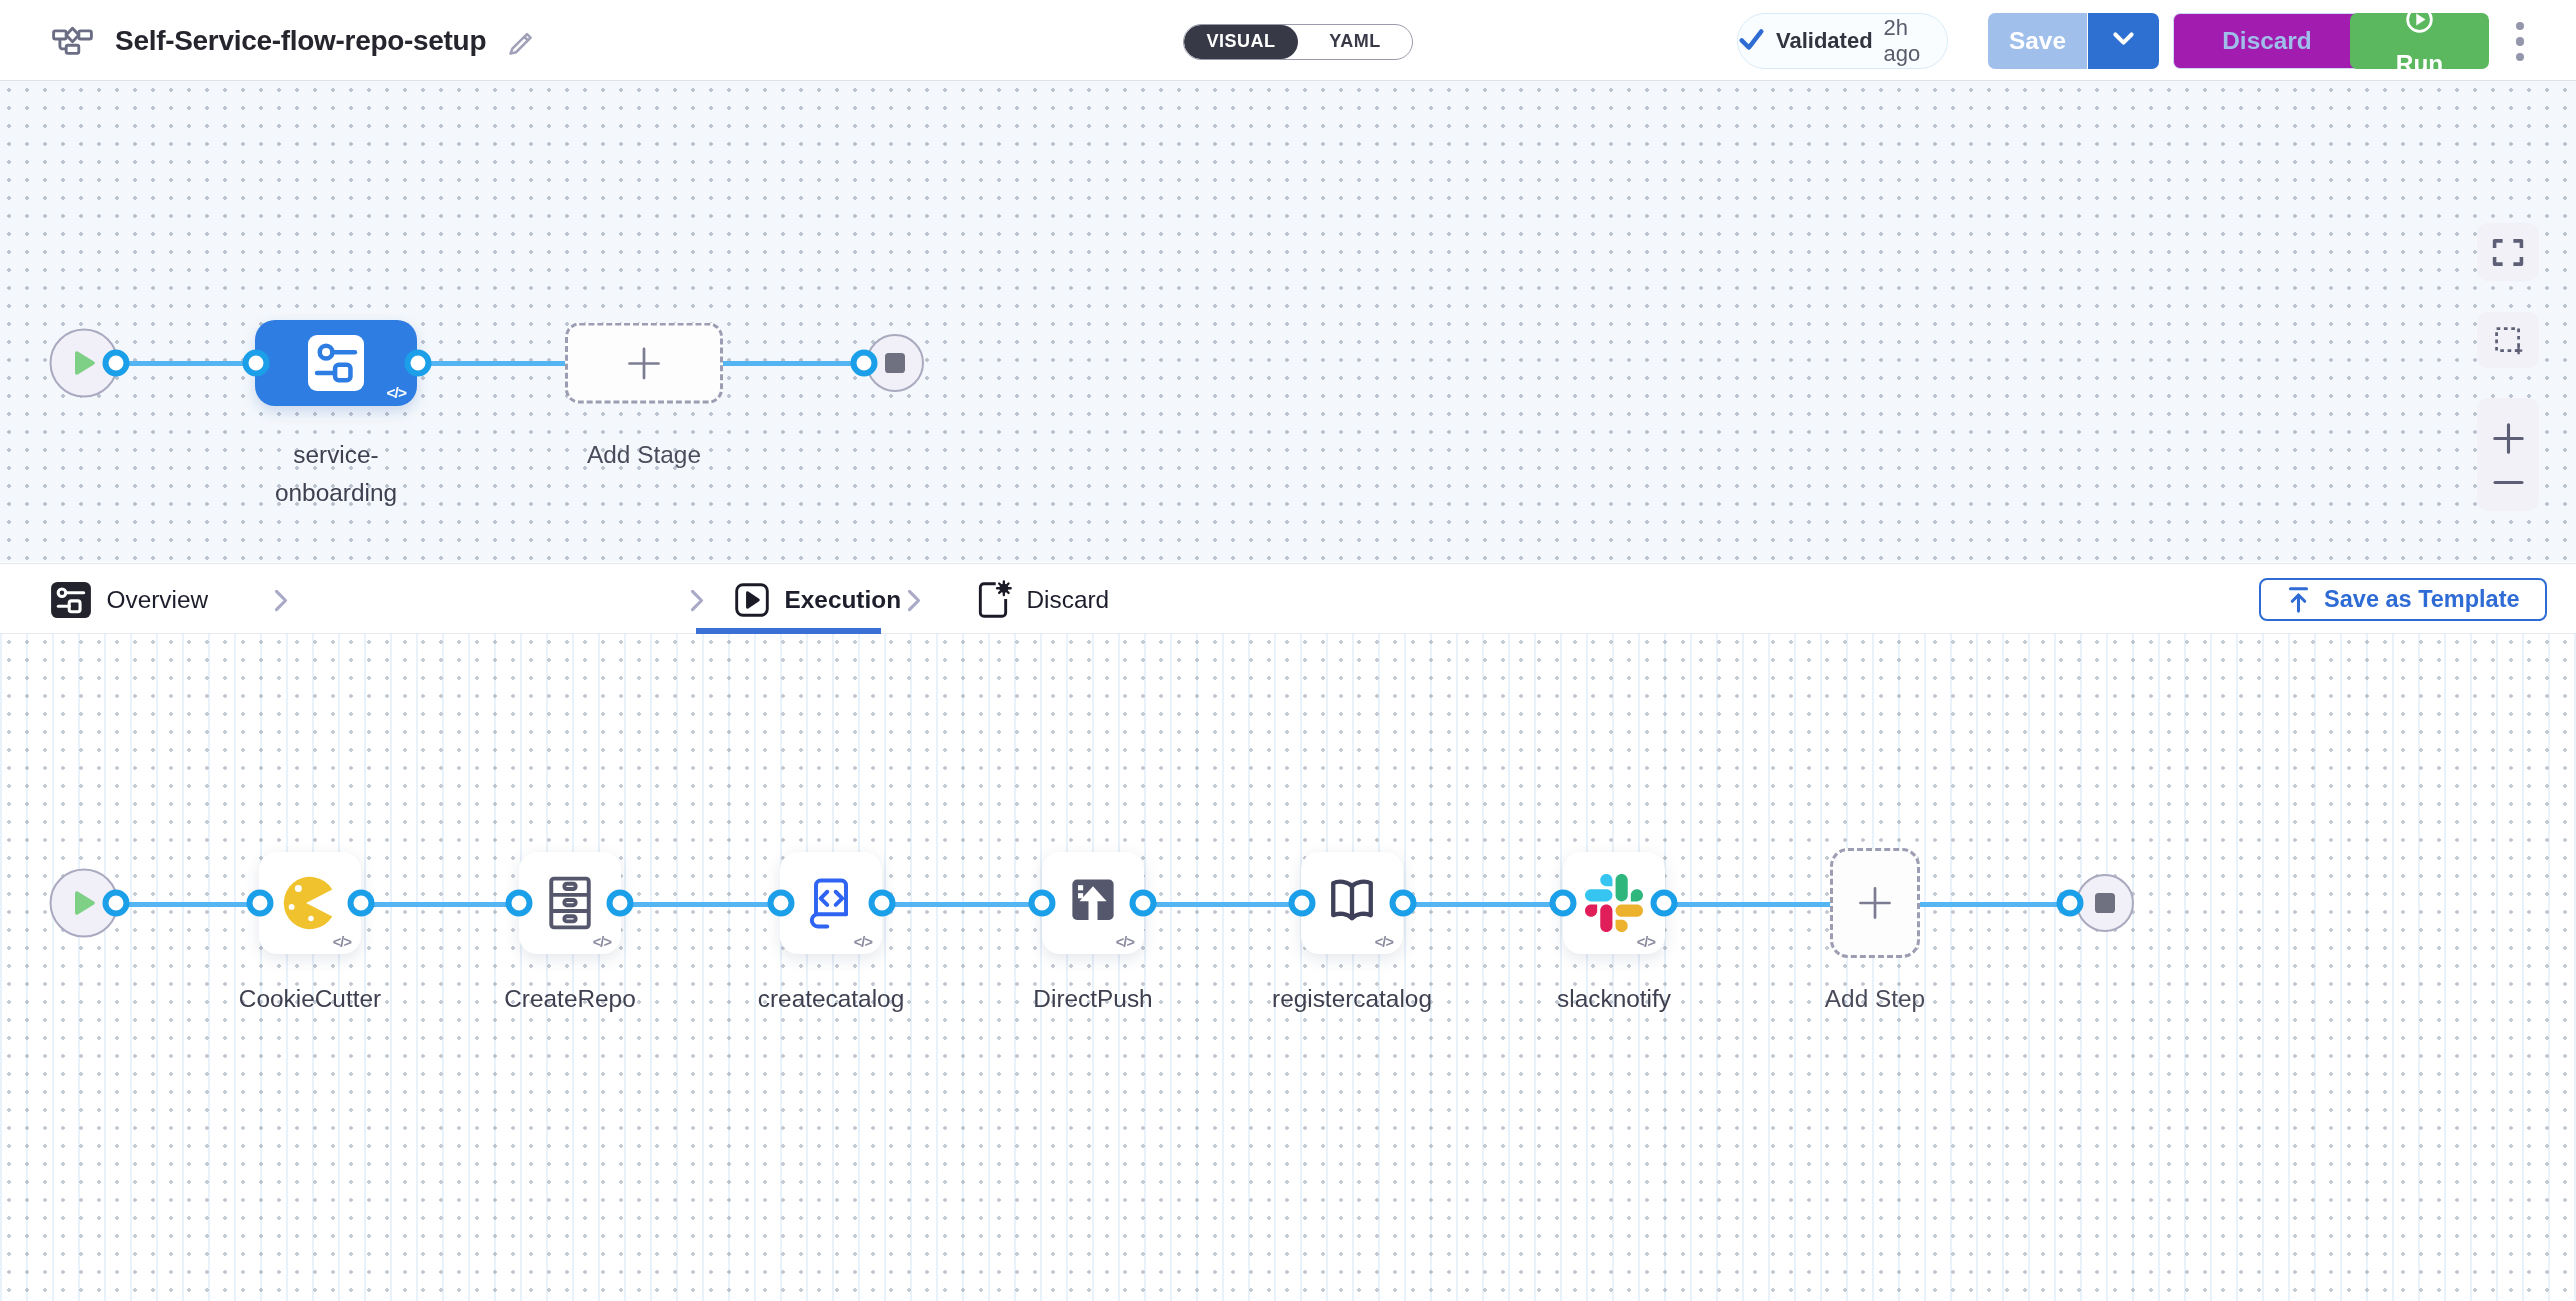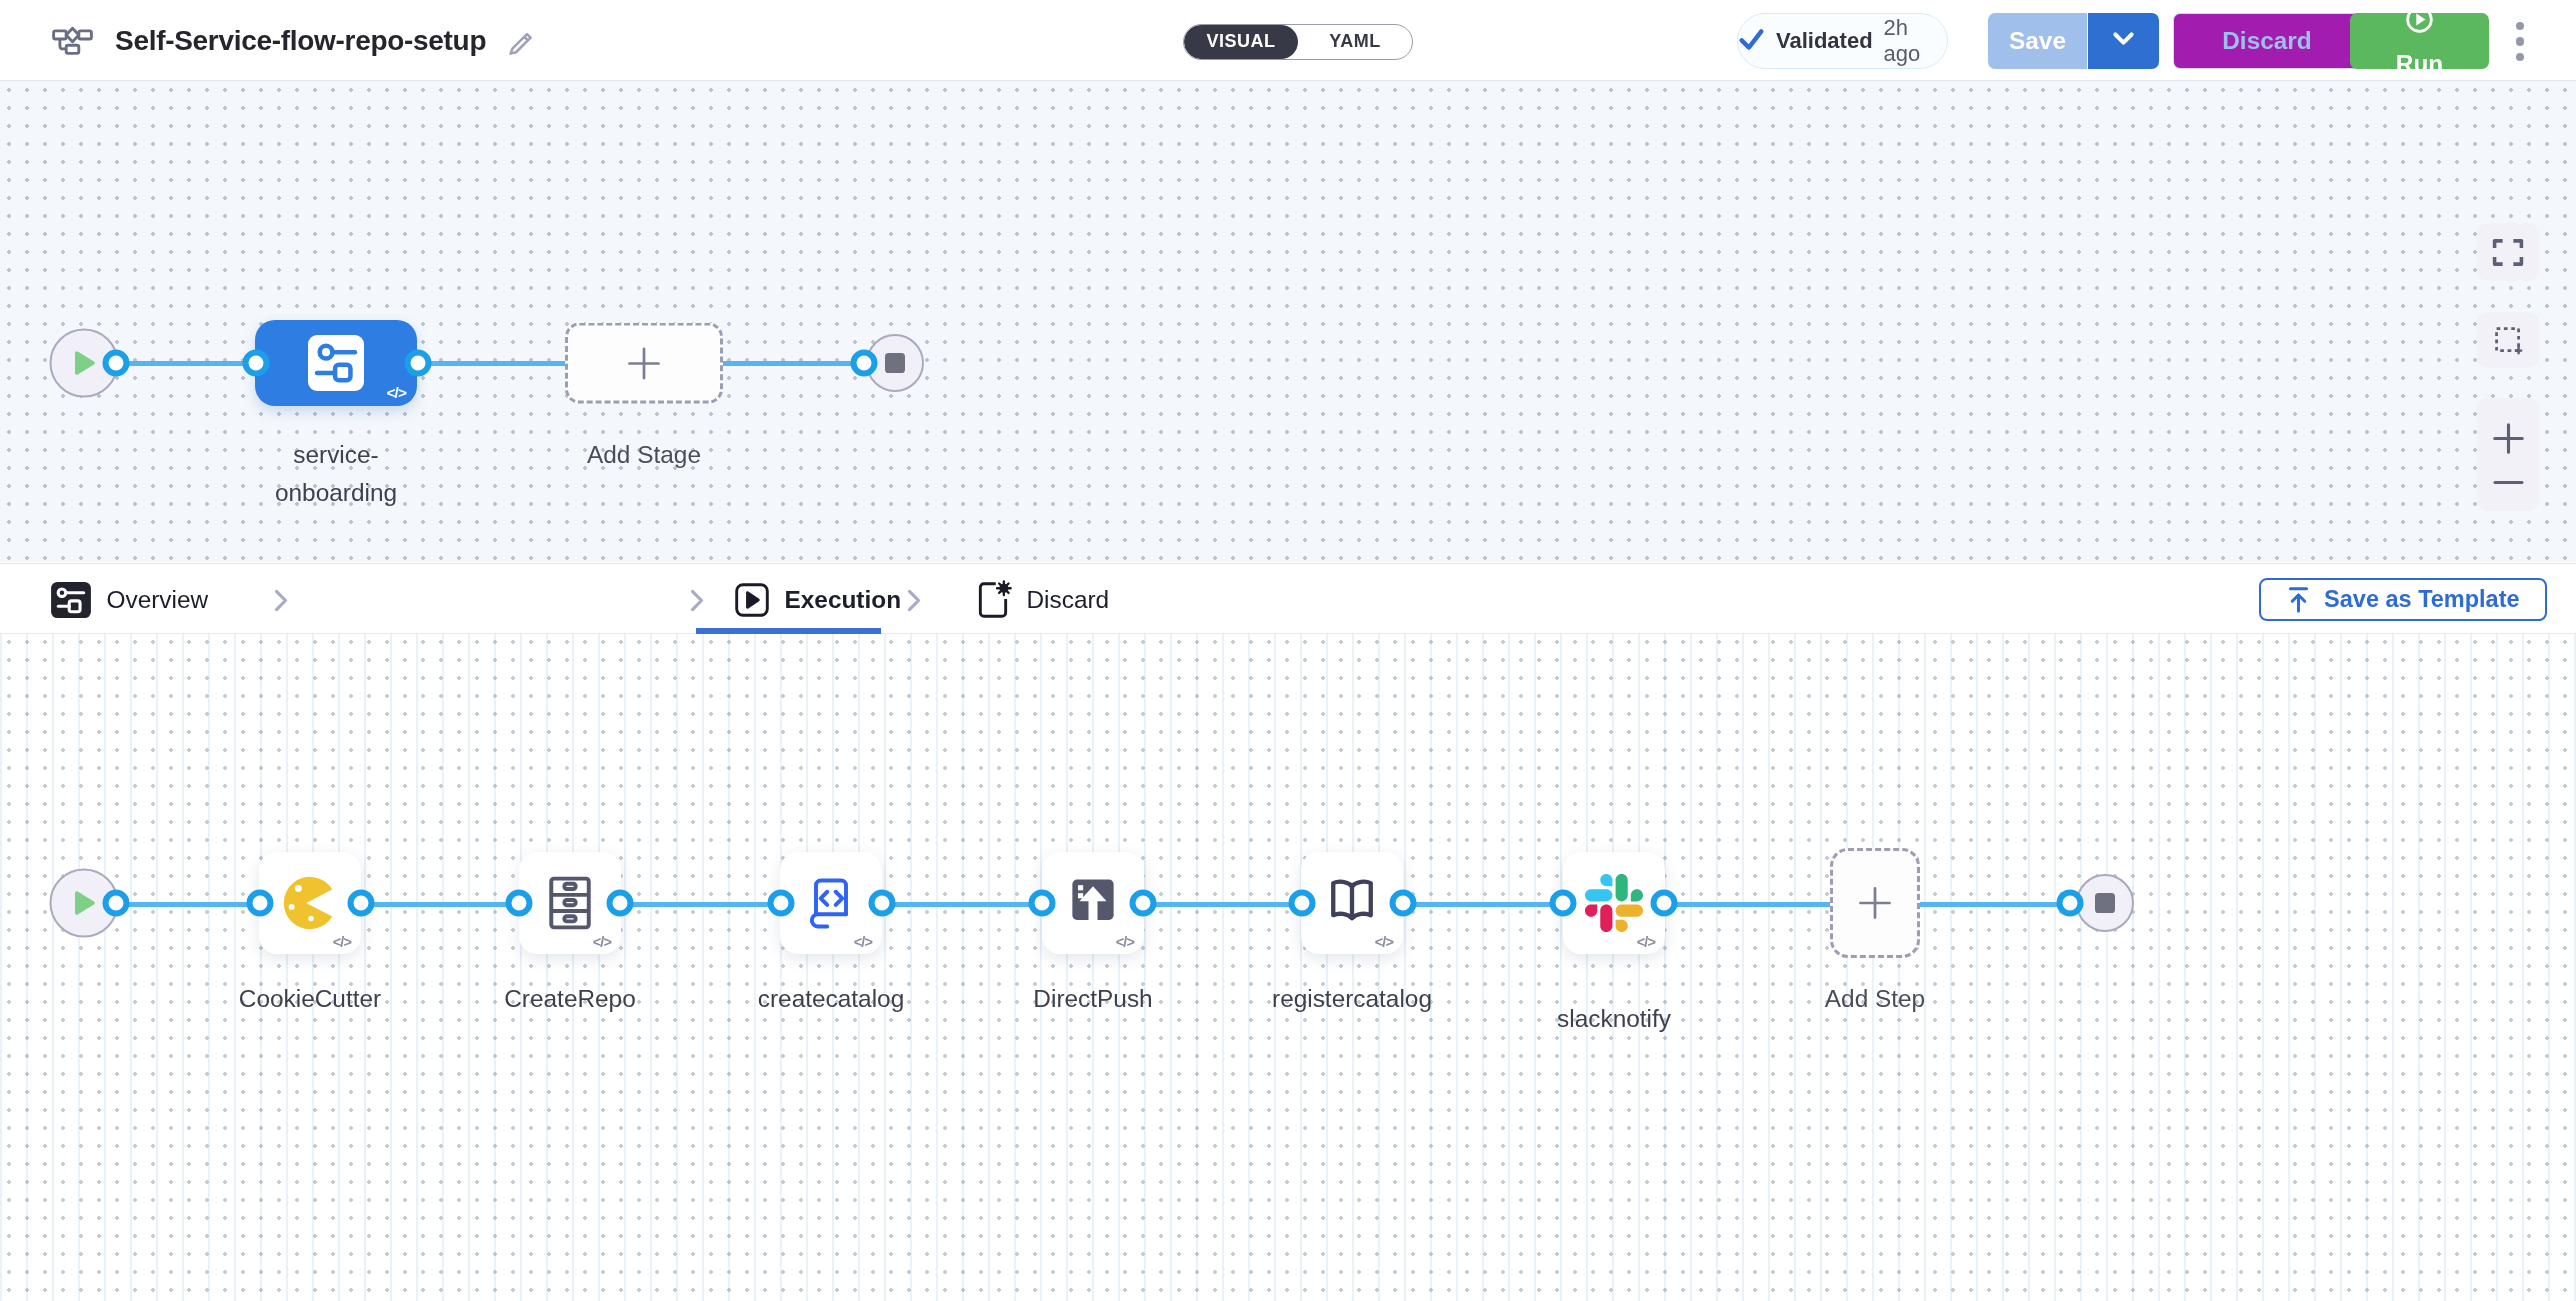--- a/index.html
+++ b/index.html
@@ -380,18 +380,18 @@
     <span class="ring" style="left:1403px; top:270px;"></span>
     <span class="ring" style="left:1563px; top:270px;"></span>
     <span class="ring" style="left:1664px; top:270px;"></span>
     <span class="ring" style="left:2070px; top:270px;"></span>
 
     <div class="nlabel" style="left:310px; top:347px;">CookieCutter</div>
     <div class="nlabel" style="left:570px; top:347px;">CreateRepo</div>
     <div class="nlabel" style="left:831px; top:347px;">createcatalog</div>
     <div class="nlabel" style="left:1093px; top:347px;">DirectPush</div>
     <div class="nlabel" style="left:1352px; top:347px;">registercatalog</div>
-    <div class="nlabel" style="left:1614px; top:367px;text-align:right;">slacknotify</div>
+    <div class="nlabel" style="left:1614px; top:347px;text-align:right;">slacknotify</div>
     <div class="nlabel ghost" style="left:1875px; top:347px;">Add Step</div>
   </div>
 
 </div>
 
 
 </body></html>

